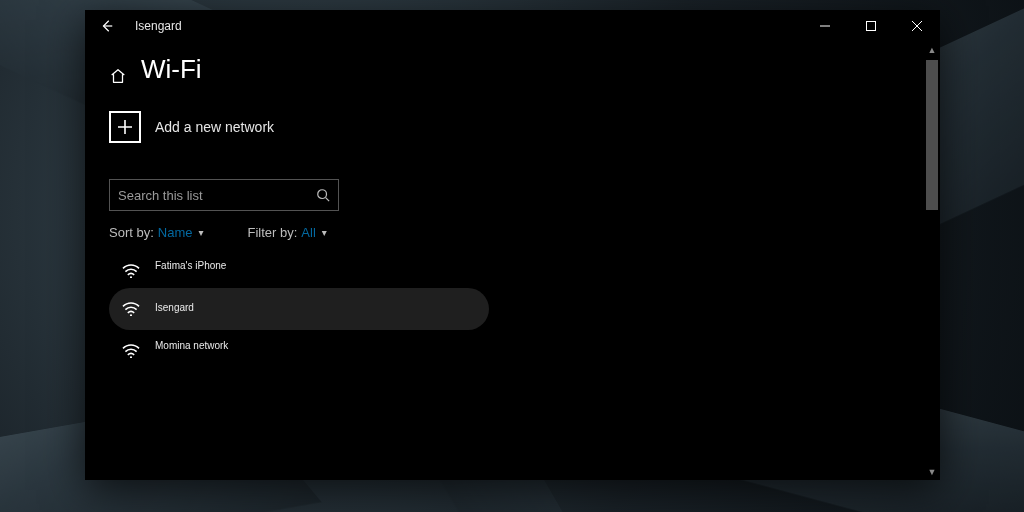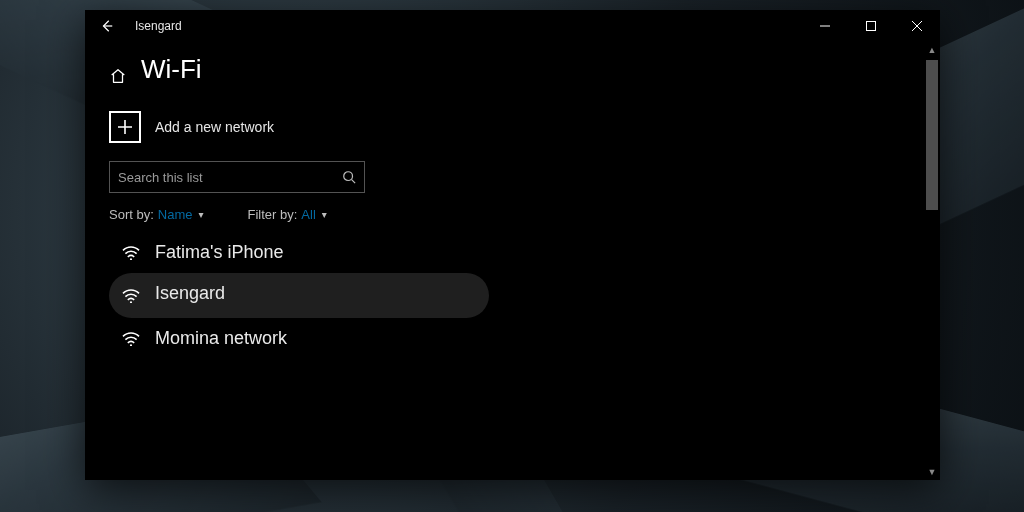--- a/index.html
+++ b/index.html
@@ -82,33 +82,33 @@
 
   .page-header {
     display:flex; align-items:flex-end; gap:14px;
     margin-bottom: 26px;
   }
   .home-icon { display:flex; cursor:pointer; }
   .page-title { font-size: 26px; font-weight: 400; }
 
   .add-network {
     display:flex; align-items:center; gap:14px;
-    margin-bottom: 18px;
+    margin-bottom: 36px;
     cursor:pointer;
   }
   .plus-box {
     width:32px; height:32px;
     border:2px solid #fff;
     display:flex; align-items:center; justify-content:center;
     font-size:18px; line-height:1;
   }
   .add-label { font-size:14px; color:#e6e6e6; }
 
   .search-box {
-    width: 256px; height:32px;
+    width: 230px; height:32px;
     border:1px solid #535353;
     background:#000;
     display:flex; align-items:center;
     padding:0 8px;
     margin-bottom:14px;
   }
   .search-input {
     flex:1; background:transparent; border:none; outline:none;
     color:#fff; font-size:13px;
   }
@@ -131,21 +131,21 @@
     position:relative;
   }
   .net-item.selected {
     background:#1f1f1f;
     flex-direction:column;
     padding-bottom:14px;
     border-radius:27px;
   }
   .net-row { display:flex; align-items:center; gap:14px; }
   .wifi-icon { display:flex; margin-top:2px; }
-  .net-name { font-size:18px; color:#eaeaea; }
+  .net-name { font-size:10px; color:#eaeaea; }
   .net-actions {
     display:flex; gap:12px;
     align-self:flex-end;
     margin-top:26px;
     margin-right:6px;
   }
   .btn {
     background:#333333;
     color:#fff;
     border:none;

